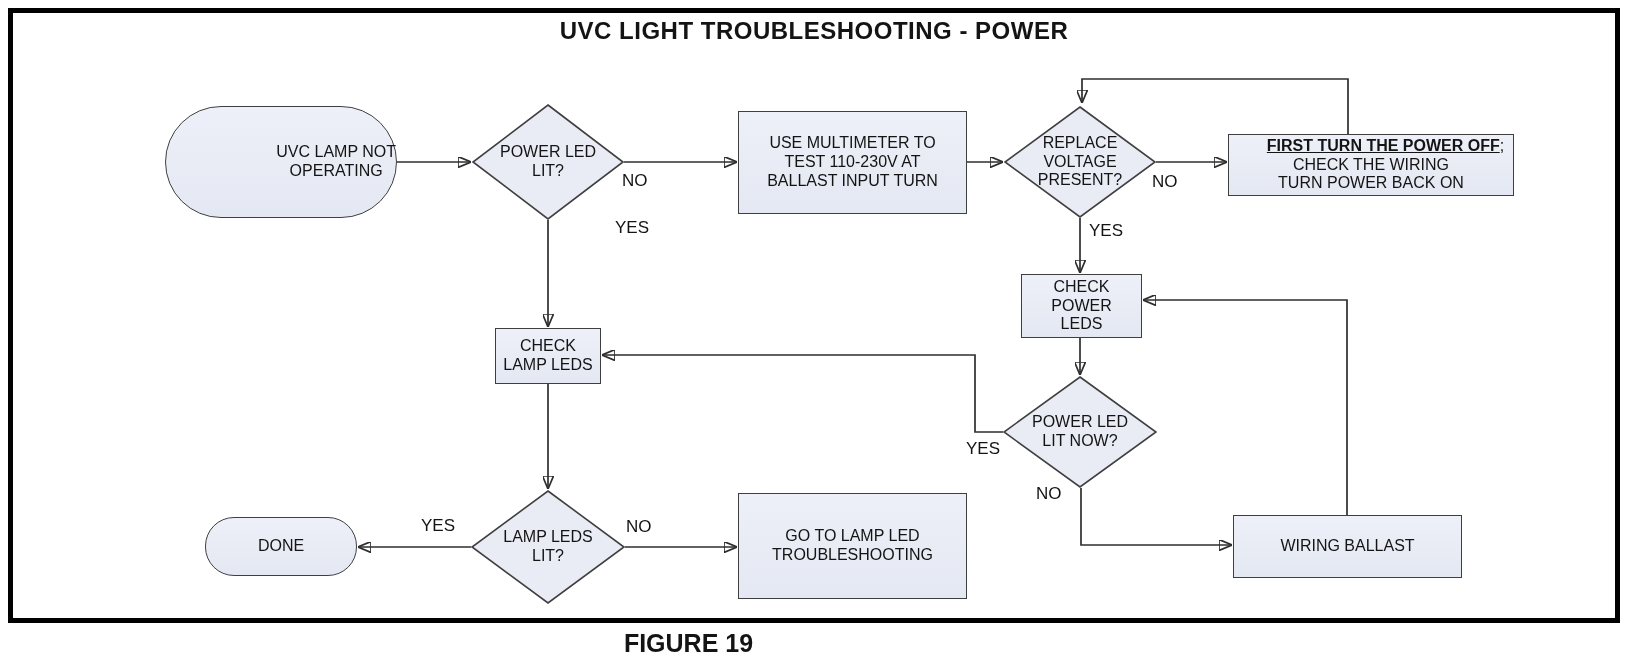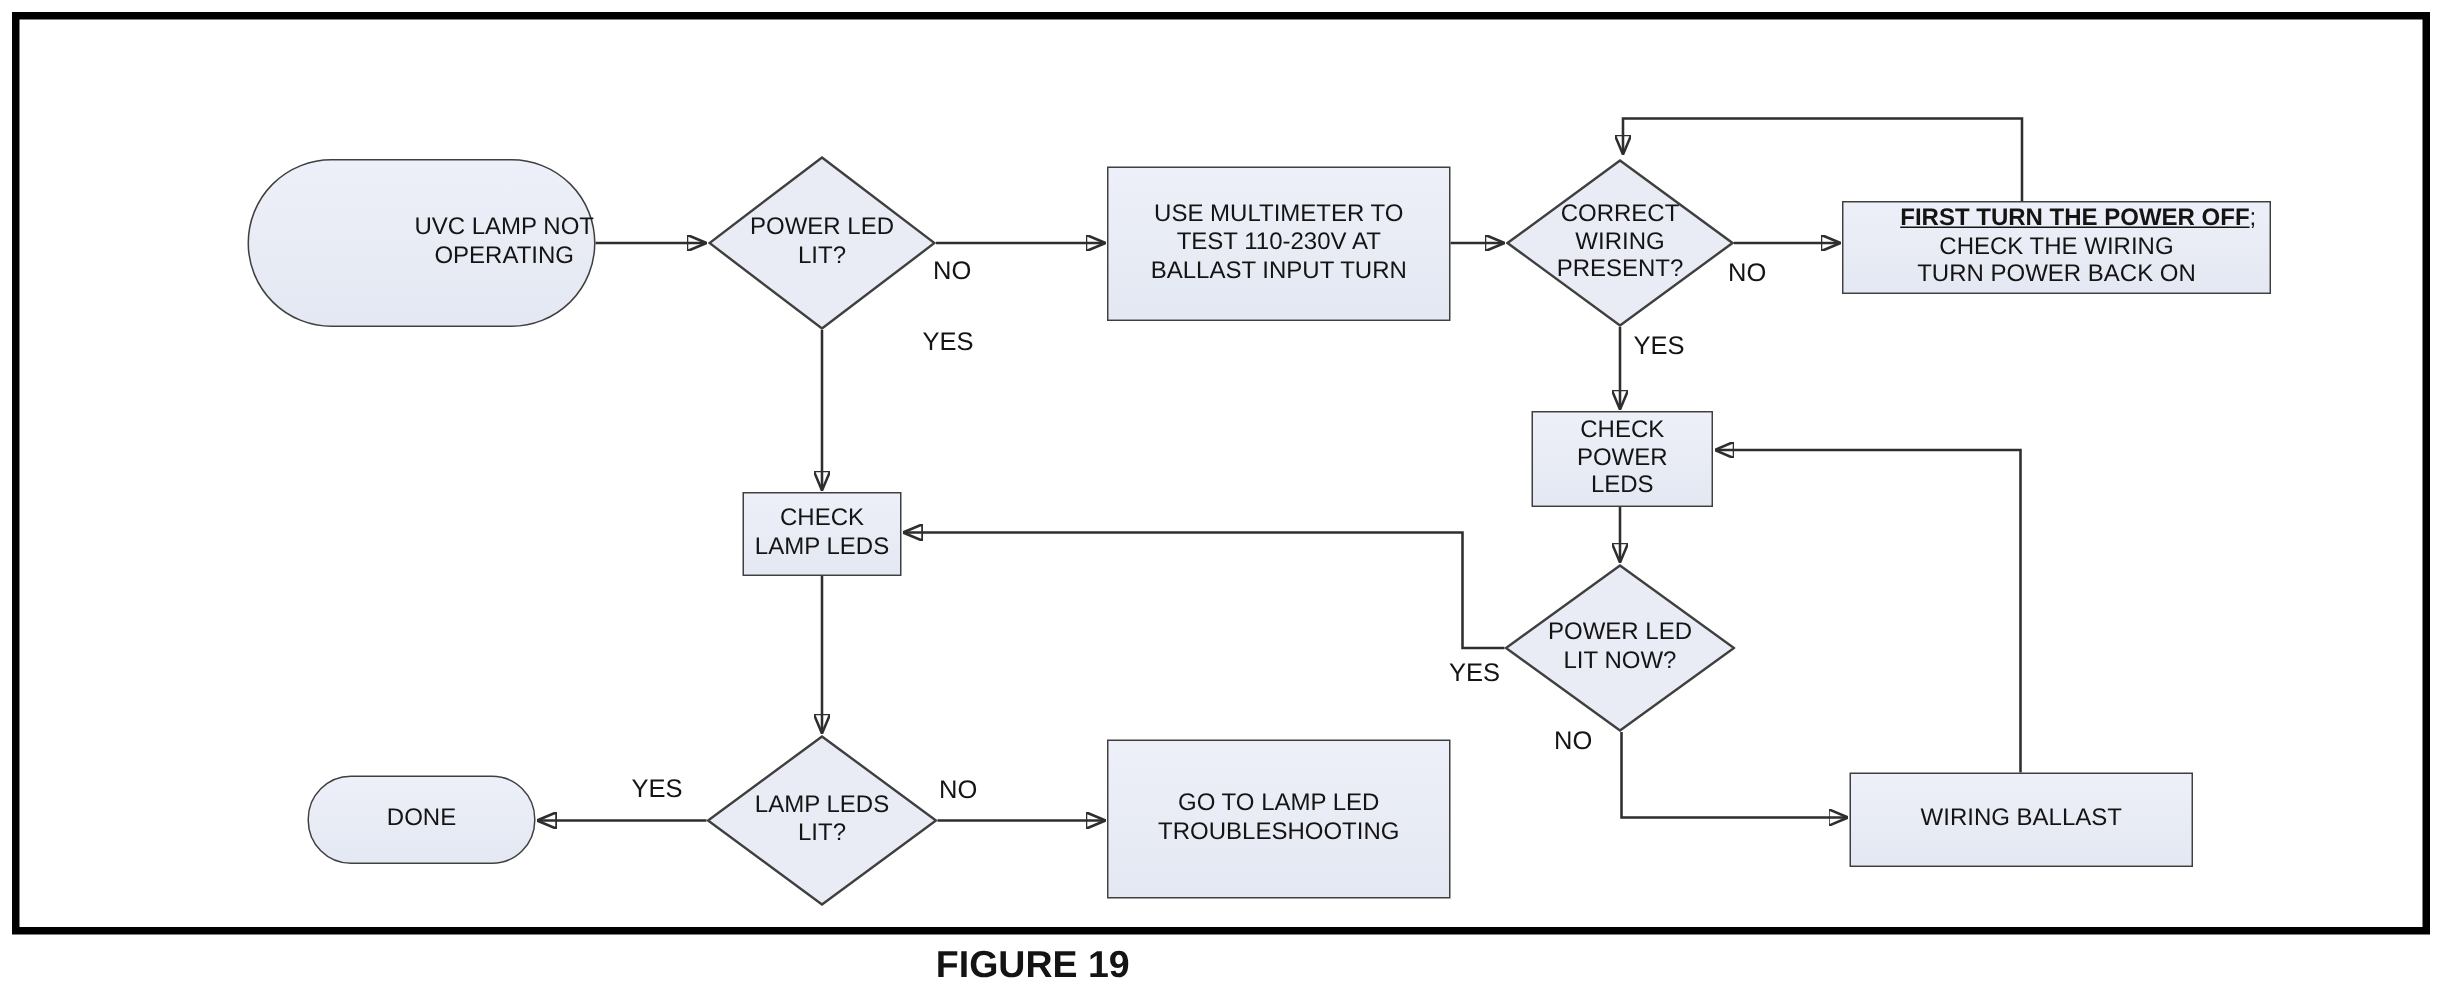--- a/index.html
+++ b/index.html
@@ -47,20 +47,21 @@
   .edge-label{position:absolute;font-size:17px;white-space:nowrap;}
   .emph{font-weight:bold;text-decoration:underline;margin-left:29px;}
 </style>
 </head>
 <body>
 
 <div id="canvas">
 
   <div class="frame"></div>
 
+  <div class="diagram-title">UVC LIGHT TROUBLESHOOTING - POWER</div>
 
   <svg id="connector-layer" width="1631" height="667" viewBox="0 0 1631 667" xmlns="http://www.w3.org/2000/svg">
     <defs>
       <marker id="arrow" markerWidth="13" markerHeight="11" refX="12" refY="5.5" orient="auto" markerUnits="userSpaceOnUse">
         <path d="M0,0 L13,5.5 L0,11 Z" fill="#111111" stroke="none"></path>
       </marker>
     </defs>
     <path d="M397,162 H470" marker-end="url(#arrow)"></path>
     <path d="M624,162 H736" marker-end="url(#arrow)"></path>
     <path d="M967,162 H1002" marker-end="url(#arrow)"></path>
@@ -93,22 +94,22 @@
   <div class="node" style="left:738px;top:111px;width:229px;height:103px;">
     <div class="label"><span>USE MULTIMETER TO</span><br>
     <span>TEST 110-230V AT</span><br>
     <span>BALLAST INPUT TURN</span></div>
   </div>
 
   <div class="diamond" style="left:1004px;top:106px;width:152px;height:112px;">
     <svg viewBox="0 0 152 112" preserveAspectRatio="none">
       <polygon points="76,1 151,56 76,111 1,56"></polygon>
       </svg>
-    <div class="label"><span>CORRECT</span><br>
-    <span>WIRING</span><br>
+    <div class="label"><span>REPLACE</span><br>
+    <span>VOLTAGE</span><br>
     <span>PRESENT?</span></div>
   </div>
 
   <div class="node" style="left:1228px;top:134px;width:286px;height:62px;">
     <div class="label">
       <span class="emph">FIRST TURN THE POWER OFF</span><span>;</span><br>
       <span>CHECK THE WIRING</span><br>
       <span>TURN POWER BACK ON</span>
     </div>
   </div>

